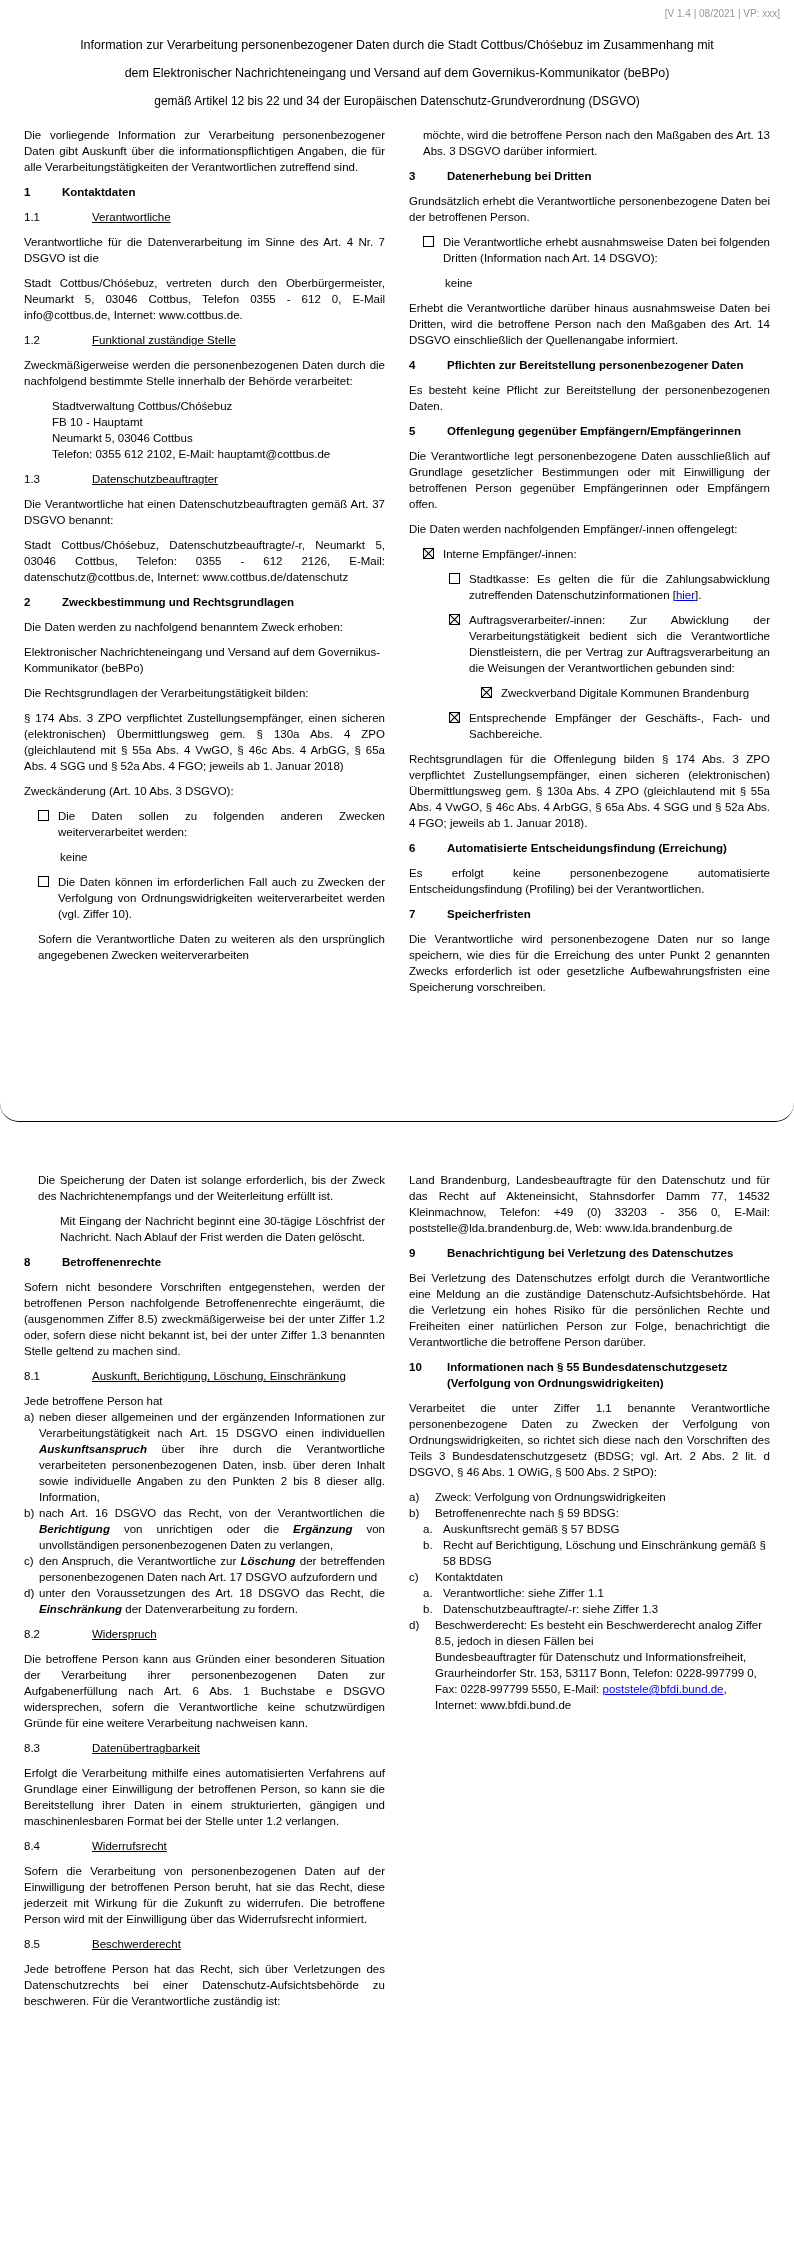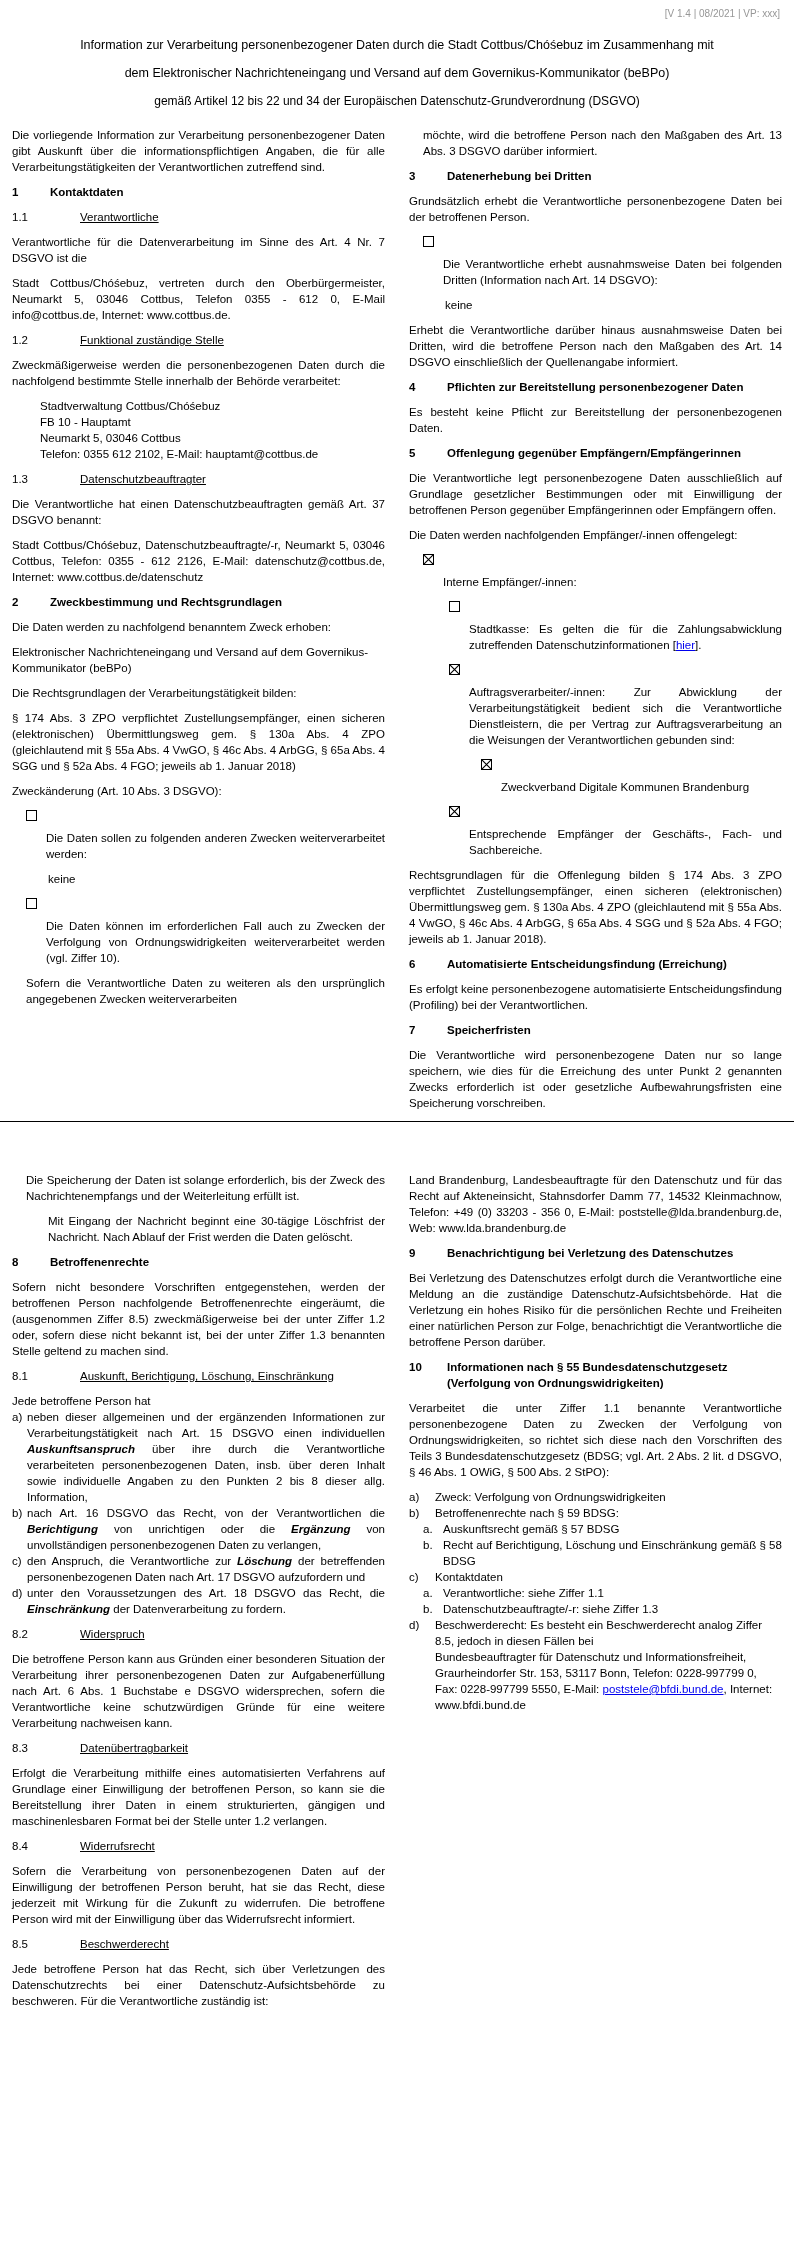--- a/index.html
+++ b/index.html
@@ -1,42 +1,42 @@
 <!DOCTYPE html>
 <html><head>
 <meta charset="utf-8">
 <style>
   html,body{margin:0;padding:0;background:#fff;}
   body{width:794px;height:2251px;color:#000;font-family:"Liberation Sans",sans-serif;overflow:hidden;}
   .page{box-sizing:border-box;overflow:hidden;}
-  .p1{height:1122px;border-bottom:1px solid #000;}
+  .p1{height:1122px;border-bottom:1px solid #000;border-radius:19px;}
   .p2{height:1128px;padding-top:38px;}
   .version{text-align:right;padding:8px 14px 0 0;font-size:10px;color:#979797;}
   .titleblock{text-align:center;margin-top:12px;}
   .t1{font-weight:normal;font-size:12.5px;line-height:28px;}
   .t2{font-size:12px;line-height:28px;}
-  .cols{display:flex;gap:24px;padding:0 12px;margin-top:12px;}
+  .cols{display:flex;gap:24px;padding:0 24px;margin-top:12px;}
   .col{flex:1 1 0;min-width:0;font-size:11.5px;line-height:16px;text-align:justify;}
   .col p{margin:0 0 9px 0;}
   .col p.p0{margin-bottom:0;}
   .pi{margin-left:14px !important;}
   .h1{display:flex;font-weight:bold;margin:3px 0 9px 0;text-align:left;}
   .h1 .hn{flex:0 0 38px;}
   .h2{display:flex;margin:1px 0 9px 0;text-align:left;}
   .h2 .hn{flex:0 0 28px;}
   .h2 .ht{text-decoration:underline;margin-left:40px;}
   .ind{margin:0 0 9px 28px;}
   .tal{text-align:left;}
   .chk{display:flex;margin:0 0 9px 0;}
   .chk.lvl1{margin-left:14px;}
   .chk.lvl2{margin-left:40px;}
   .chk.lvl3{margin-left:72px;}
   .box{flex:0 0 9px;width:9px;height:9px;border:1px solid #000;margin:2px 9px 0 0;position:relative;}
   .box svg{position:absolute;left:0;top:0;width:9px;height:9px;display:block;}
-  .chkt{min-width:0;margin-top:22px;}
+  .chkt{min-width:0;}
   .note{margin:0 0 9px 36px;}
   .list{margin:0 0 9px 0;}
   .li{display:flex;}
   .li .lab{flex:0 0 15px;}
   .li .lit{min-width:0;}
   .spaced .li .lab{flex:0 0 26px;}
   .spaced .li.li2{margin-left:14px;}
   .spaced .li.li2 .lab{flex:0 0 20px;}
   .spaced .lit{text-align:left;}
   a.lnk{color:#0000EE;text-decoration:underline;cursor:pointer;}

